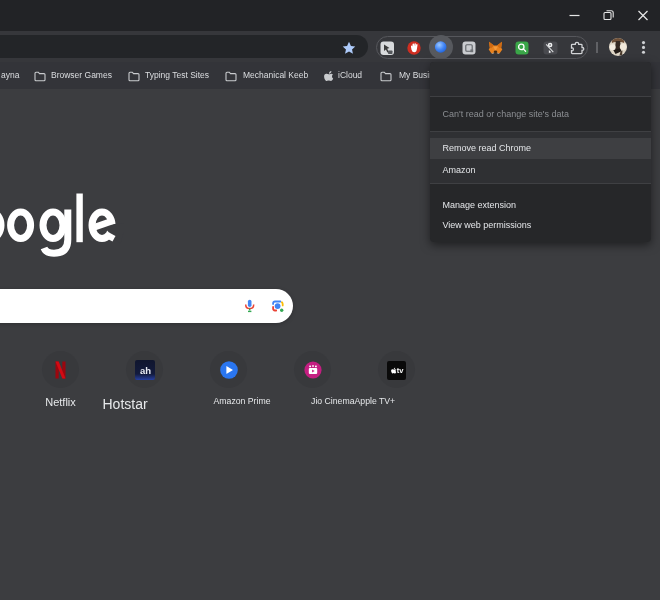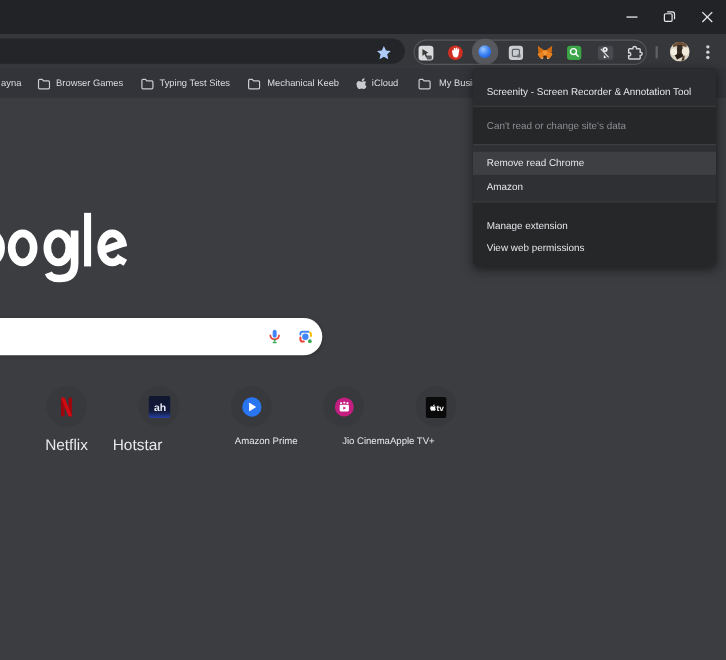--- a/index.html
+++ b/index.html
@@ -167,21 +167,21 @@
   <svg class="abs" style="left:271px;top:300px;" width="13" height="13" viewBox="0 0 13 13">
     <path d="M2.1 4 L2.1 3.4 Q2.1 1.5 4 1.5 L9.4 1.5" fill="none" stroke="#4285f4" stroke-width="1.8" stroke-linecap="round"></path>
     <path d="M10.9 2.3 Q11.7 3 11.7 4.2 L11.7 5.4" fill="none" stroke="#fbbc05" stroke-width="1.8" stroke-linecap="round"></path>
     <path d="M2.1 6.9 L2.1 8.6 Q2.1 10.5 4 10.5 L5.2 10.5" fill="none" stroke="#ea4335" stroke-width="1.8" stroke-linecap="round"></path>
     <circle cx="6.6" cy="6.1" r="2.9" fill="#4285f4"></circle>
     <circle cx="10.7" cy="10.2" r="1.7" fill="#34a853"></circle>
   </svg>
 
   <div id="sc">
       <div class="abs" style="left:42px;top:351px;width:37px;height:37px;border-radius:50%;background:#38393c;"></div>
-      <div class="abs" style="left:18.5px;top:395.5px;width:84px;text-align:center;font-size:14px;color:#e6e8ea;">Netflix</div>
+      <div class="abs" style="left:18.5px;top:395.5px;width:84px;text-align:center;font-size:11px;color:#e6e8ea;">Netflix</div>
       <div class="abs" style="left:126px;top:351px;width:37px;height:37px;border-radius:50%;background:#38393c;"></div>
       <div class="abs" style="left:102.5px;top:395.5px;width:84px;text-align:left;font-size:14px;color:#e6e8ea;">Hotstar</div>
       <div class="abs" style="left:210px;top:351px;width:37px;height:37px;border-radius:50%;background:#38393c;"></div>
       <div class="abs" style="left:186.5px;top:395.5px;width:84px;text-align:right;font-size:8.7px;color:#e6e8ea;">Amazon Prime</div>
       <div class="abs" style="left:294px;top:351px;width:37px;height:37px;border-radius:50%;background:#38393c;"></div>
       <div class="abs" style="left:270.5px;top:395.5px;width:84px;text-align:right;font-size:8.7px;color:#e6e8ea;">Jio Cinema</div>
       <div class="abs" style="left:378px;top:351px;width:37px;height:37px;border-radius:50%;background:#38393c;"></div>
       <div class="abs" style="left:354.5px;top:395.5px;width:84px;text-align:left;font-size:8.7px;color:#e6e8ea;">Apple TV+</div>
       <svg class="abs" style="left:55px;top:360.5px" width="11" height="18" viewBox="0 0 11 18">
   <rect x="0.5" y="0.5" width="3.2" height="17" fill="#9c060e"></rect>
@@ -218,21 +218,20 @@
 </svg>
     </div>
 
   <div class="abs" style="left:429.5px;top:61.5px;width:221px;height:180px;border-radius:4px;background:#262729;box-shadow:0 3px 10px rgba(0,0,0,0.5);overflow:hidden;">
     <div class="abs" style="left:0;top:0;width:221px;height:34px;background:#2b2c2f;"></div>
     <div class="abs" style="left:0;top:69.8px;width:221px;height:52px;background:#2f3033;"></div>
     <div class="abs" style="left:0;top:76px;width:221px;height:21.5px;background:#3e3f42;"></div>
     <div class="abs" style="left:0;top:34px;width:221px;height:1px;background:#3f4043;"></div>
     <div class="abs" style="left:0;top:69.8px;width:221px;height:1px;background:#3f4043;"></div>
     <div class="abs" style="left:0;top:121.8px;width:221px;height:1px;background:#3f4043;"></div>
-    <div class="abs mtx" style="left:13px;top:11px;height:20px;line-height:20px;color:#e4e6e9;">Screenity - Screen Recorder &amp; Annotation Tool</div>
     <div class="abs mtx" style="left:13px;top:42.5px;height:20px;line-height:20px;color:#8b8e92;">Can't read or change site's data</div>
     <div class="abs mtx" style="left:13px;top:76.8px;height:20px;line-height:20px;color:#e4e6e9;">Remove read Chrome</div>
     <div class="abs mtx" style="left:13px;top:98.3px;height:20px;line-height:20px;color:#e4e6e9;">Amazon</div>
     <div class="abs mtx" style="left:13px;top:133.1px;height:20px;line-height:20px;color:#e4e6e9;">Manage extension</div>
     <div class="abs mtx" style="left:13px;top:153.8px;height:20px;line-height:20px;color:#e4e6e9;">View web permissions</div>
   </div>
 
 </div>
 <style>
   .mtx { font-size:9px; white-space:nowrap; }

